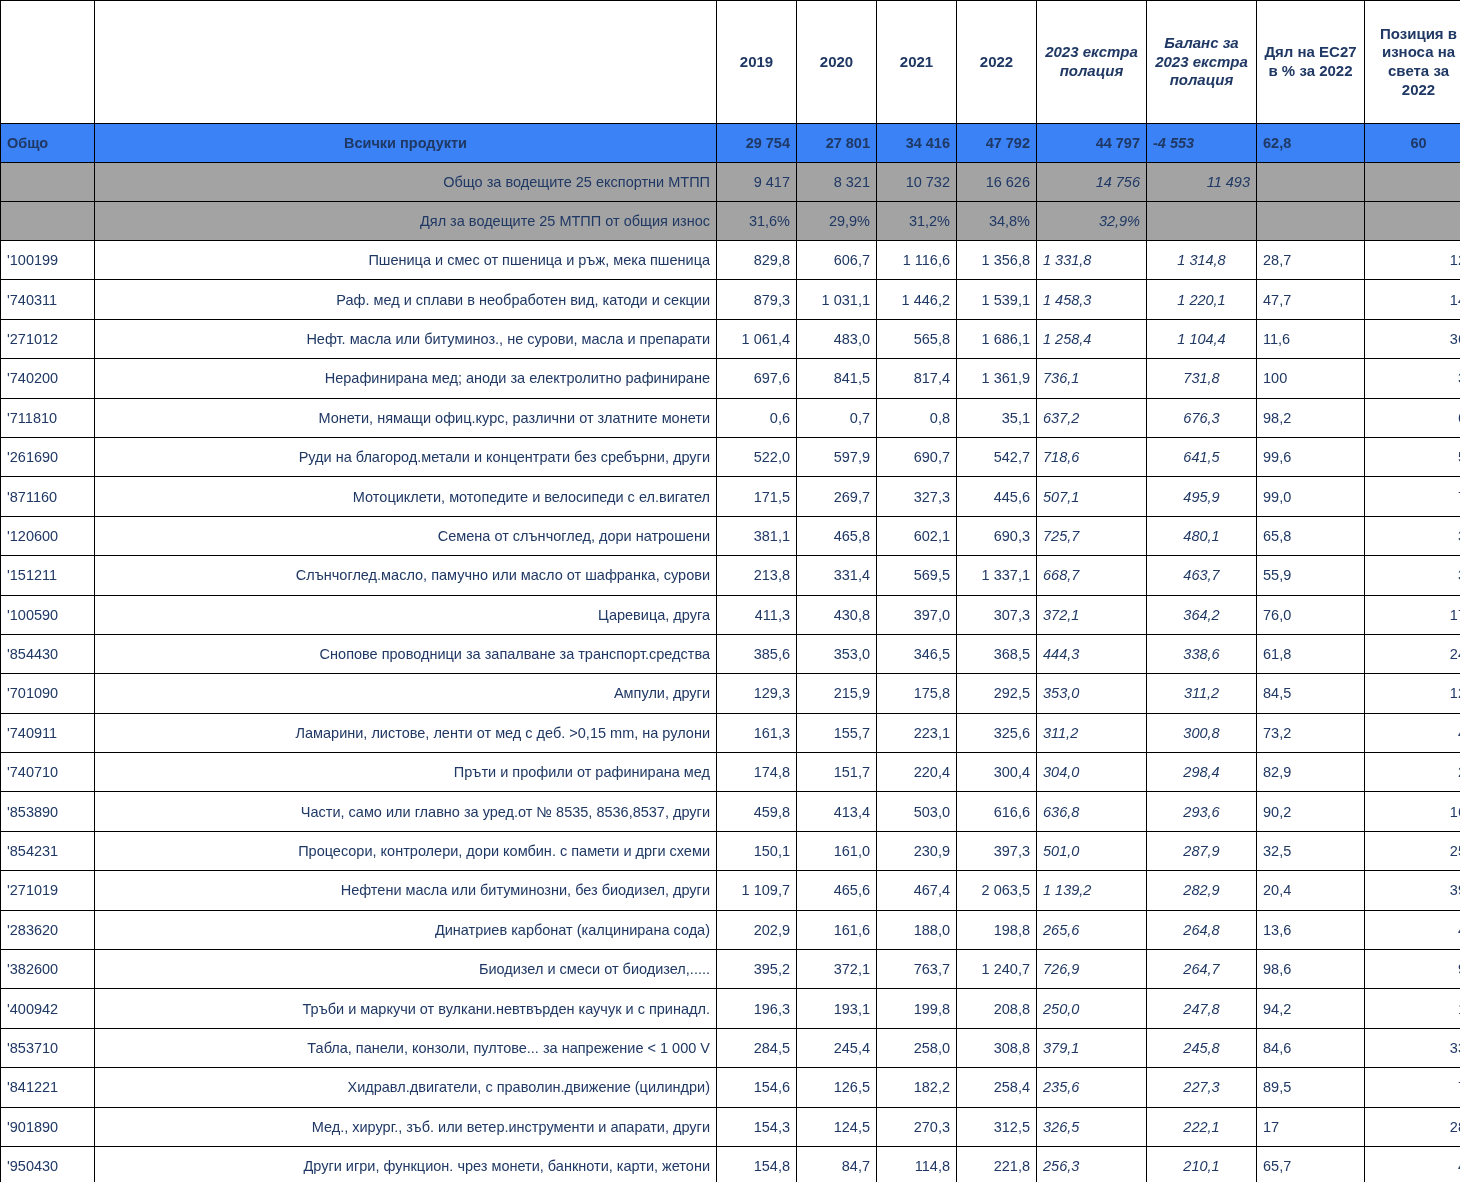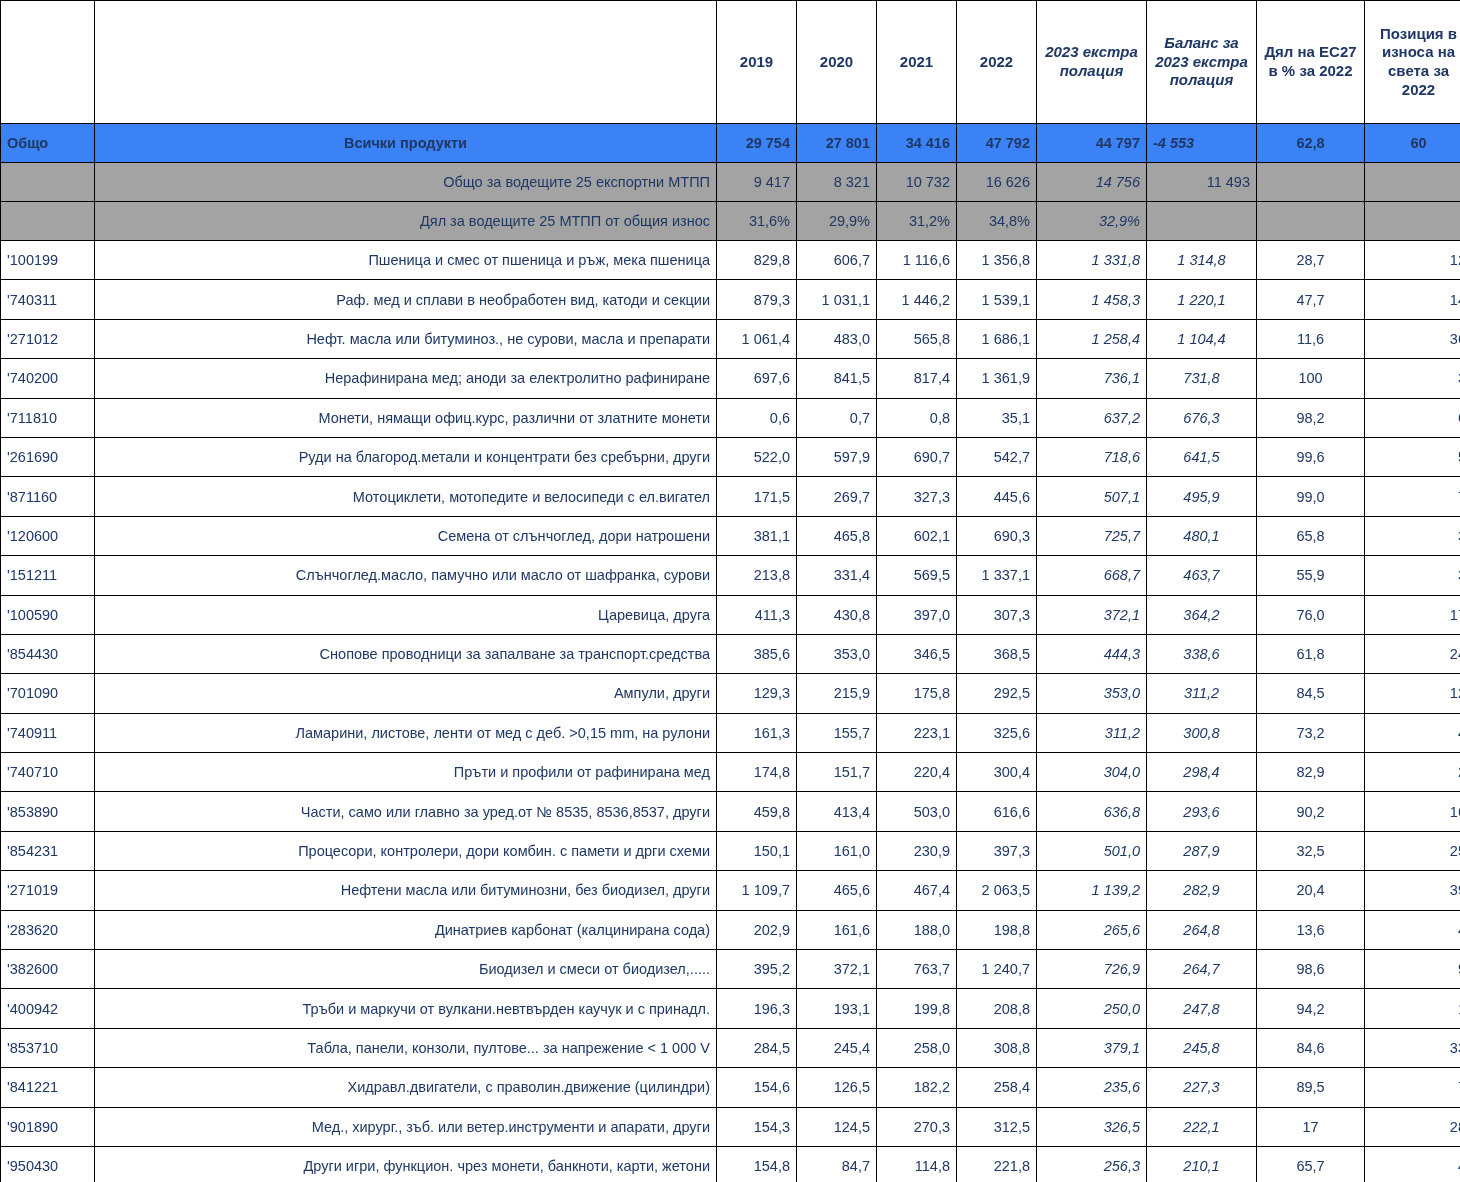--- a/index.html
+++ b/index.html
@@ -45,43 +45,43 @@
   tr.total td{
     height:38px;
     font-weight:bold;
     background:#3b82f6;
   }
   td.total-label{color:#1f3864;text-align:left;}
   td.total-desc{text-align:center;color:#1f3864;}
   tr.total td.num{text-align:right;}
   td.neg{color:#ff0000;font-style:italic;text-align:left;background:#eef2e6;margin-top:28px;}
   td.bal-cell{background:#e4efe0;font-style:italic;text-align:center;}
-  td.eu-cell{background:#dbe7f5;text-align:center;}
+  td.eu-cell{background:#dbe7f5;text-align:left;}
   td.pos-cell{text-align:right;background:#ffffff;}
   td.pos-green{background:#63be7b;text-align:right;}
   td.pos-red{background:#ff0000;text-align:right;}
 
   tr.sub td{
     height:38px;
     background:#a3a3a3;
     font-weight:normal;
   }
   td.sub-desc{text-align:right;padding-right:10px;color:#1f3864;}
   td.sub-num{text-align:right;}
   td.sub-extra{text-align:right;font-style:italic;}
-  td.sub-bal{background:#e4efe0;text-align:right;margin-top:31px;}
+  td.sub-bal{background:#e4efe0;text-align:right;font-style:italic;margin-top:31px;}
   td.sub-blank{background:#dbe7f5;}
   td.sub-blank2{background:#ffffff;}
 
   
   tr.row td{height:38.4px;background:#ffffff;}
   td.code{text-align:left;color:#1f3864;}
   td.desc{text-align:right;color:#1f3864;}
   td.num{text-align:right;color:#1f3864;}
-  td.extra{text-align:right;font-style:italic;color:#1f3864;margin-top:40px;}
+  td.extra{font-style:italic;color:#1f3864;margin-top:40px;}
   td.green-left{border-left:2px solid #2e6b2e;}
 </style>
 </head>
 <body>
 
 <div id="sheet">
   <table class="grid">
     <colgroup>
       <col class="c-code">
       <col class="c-desc">

